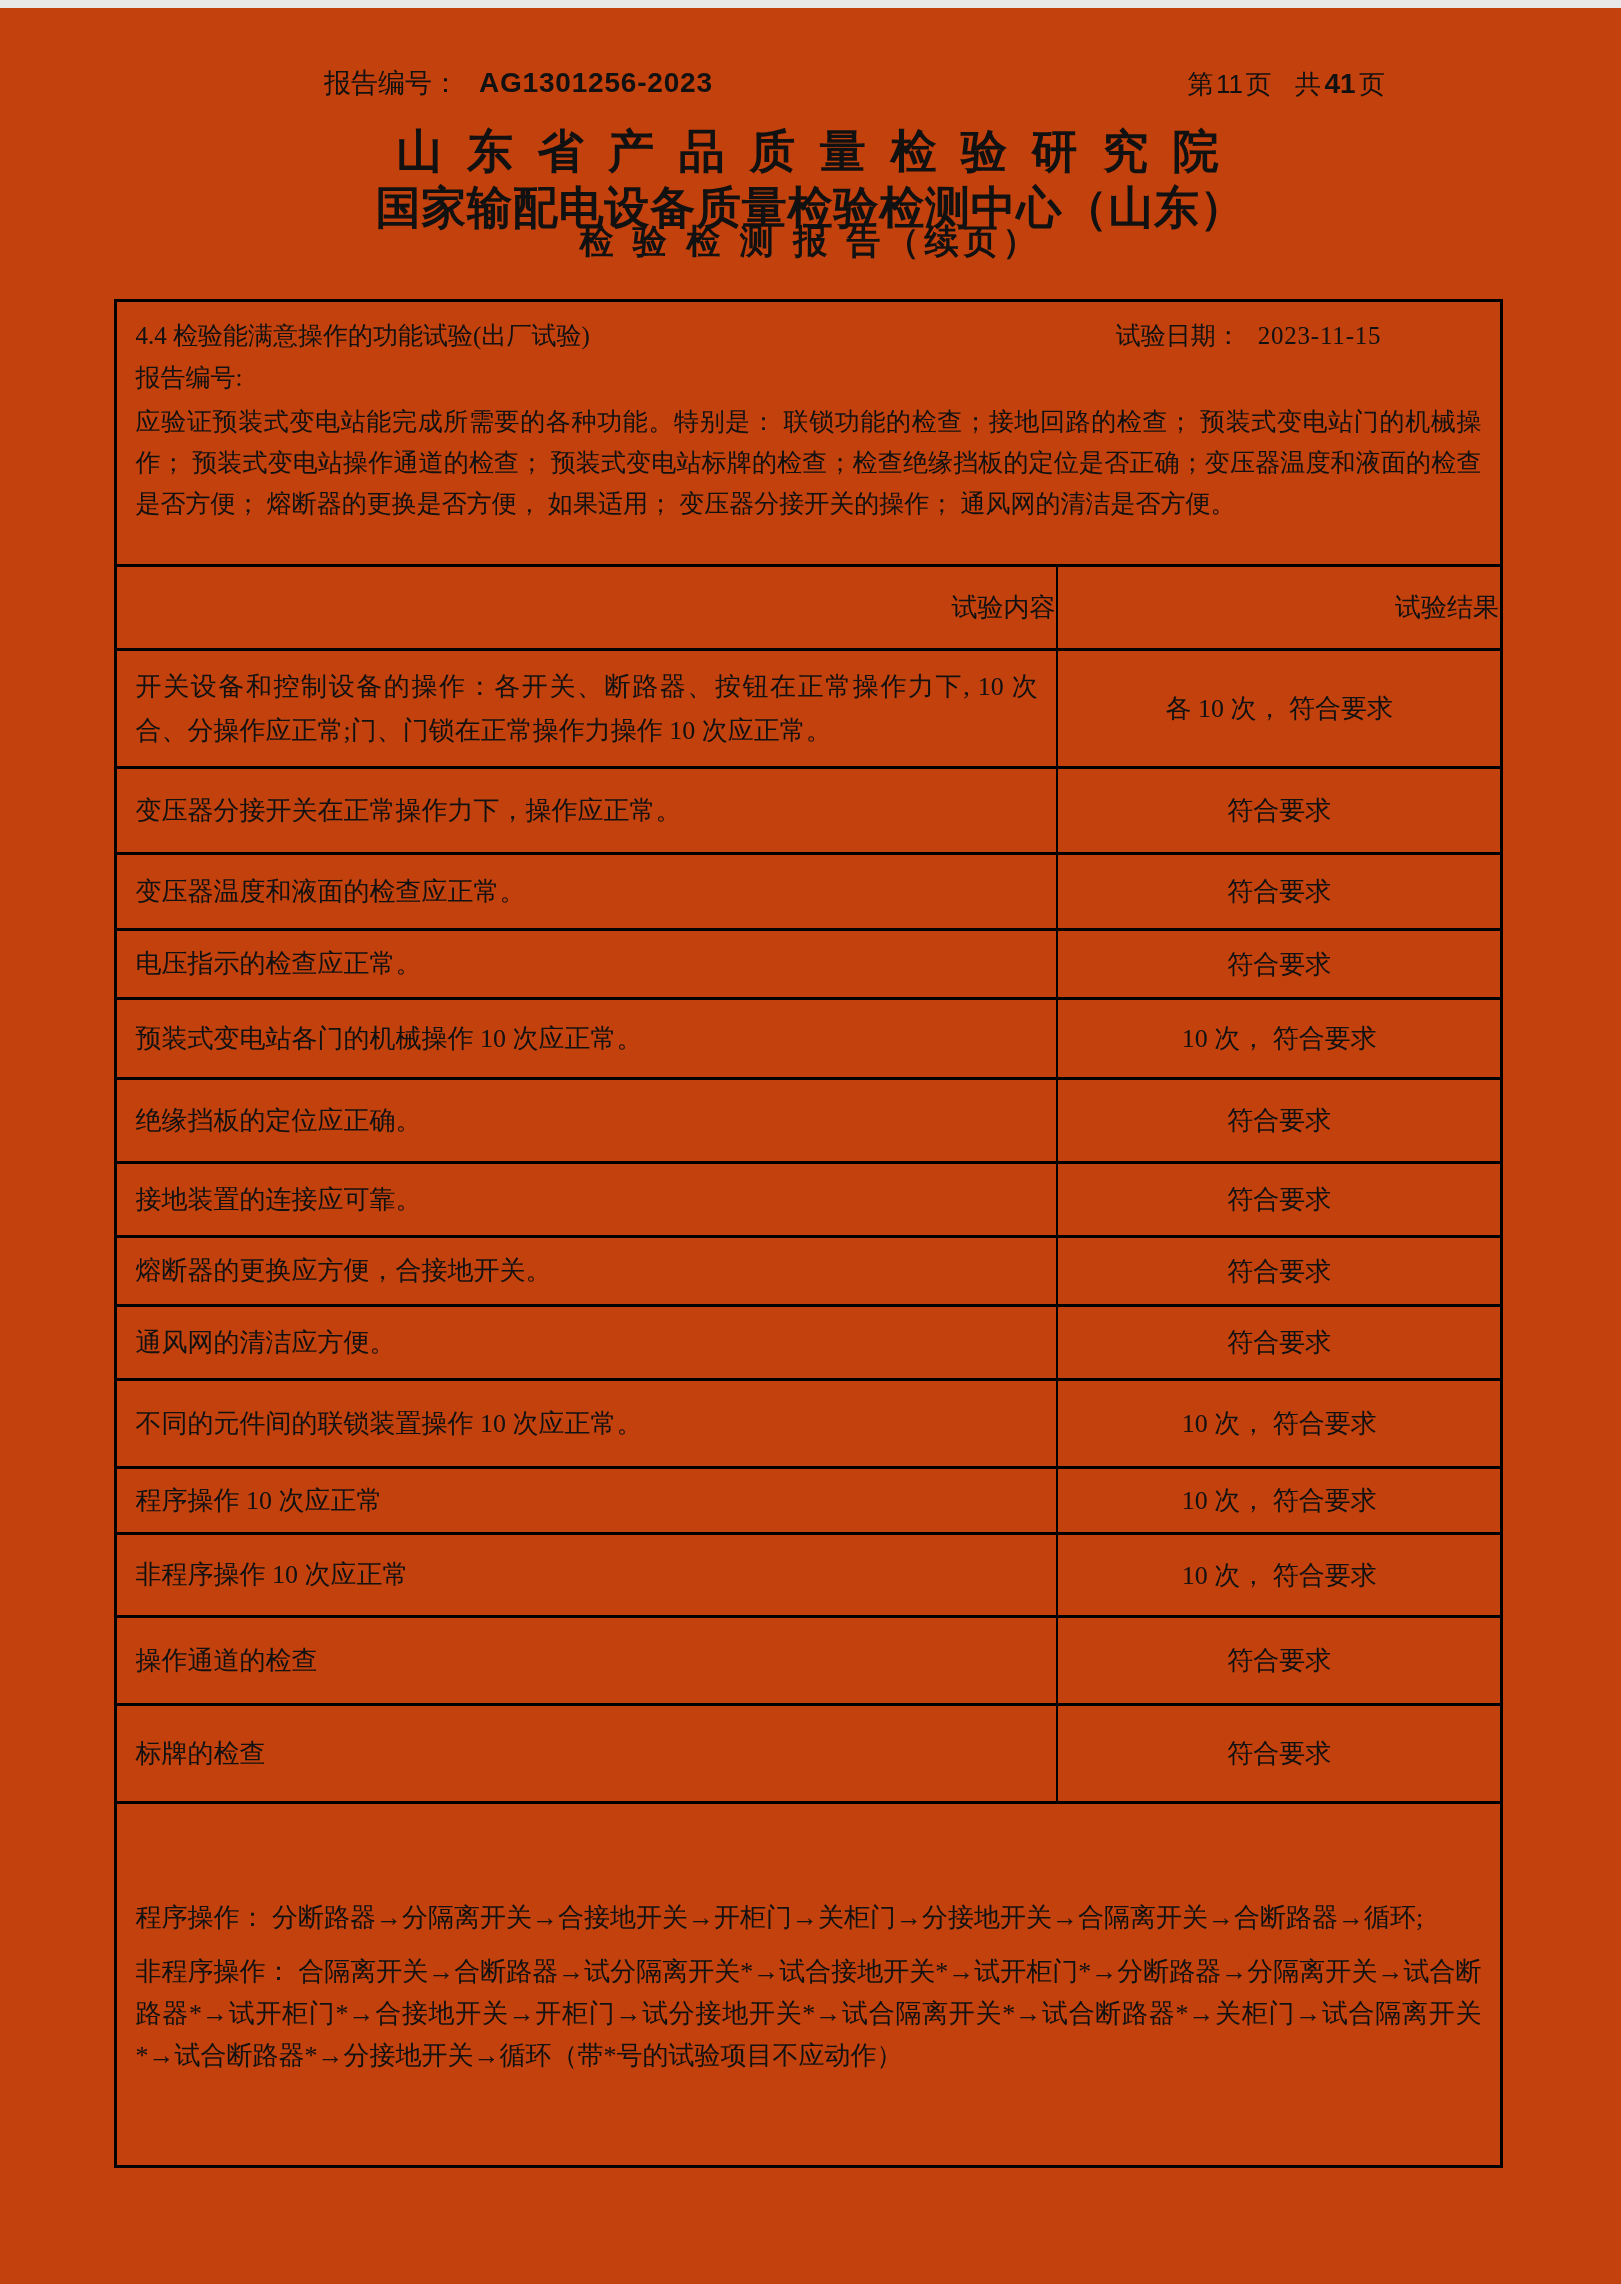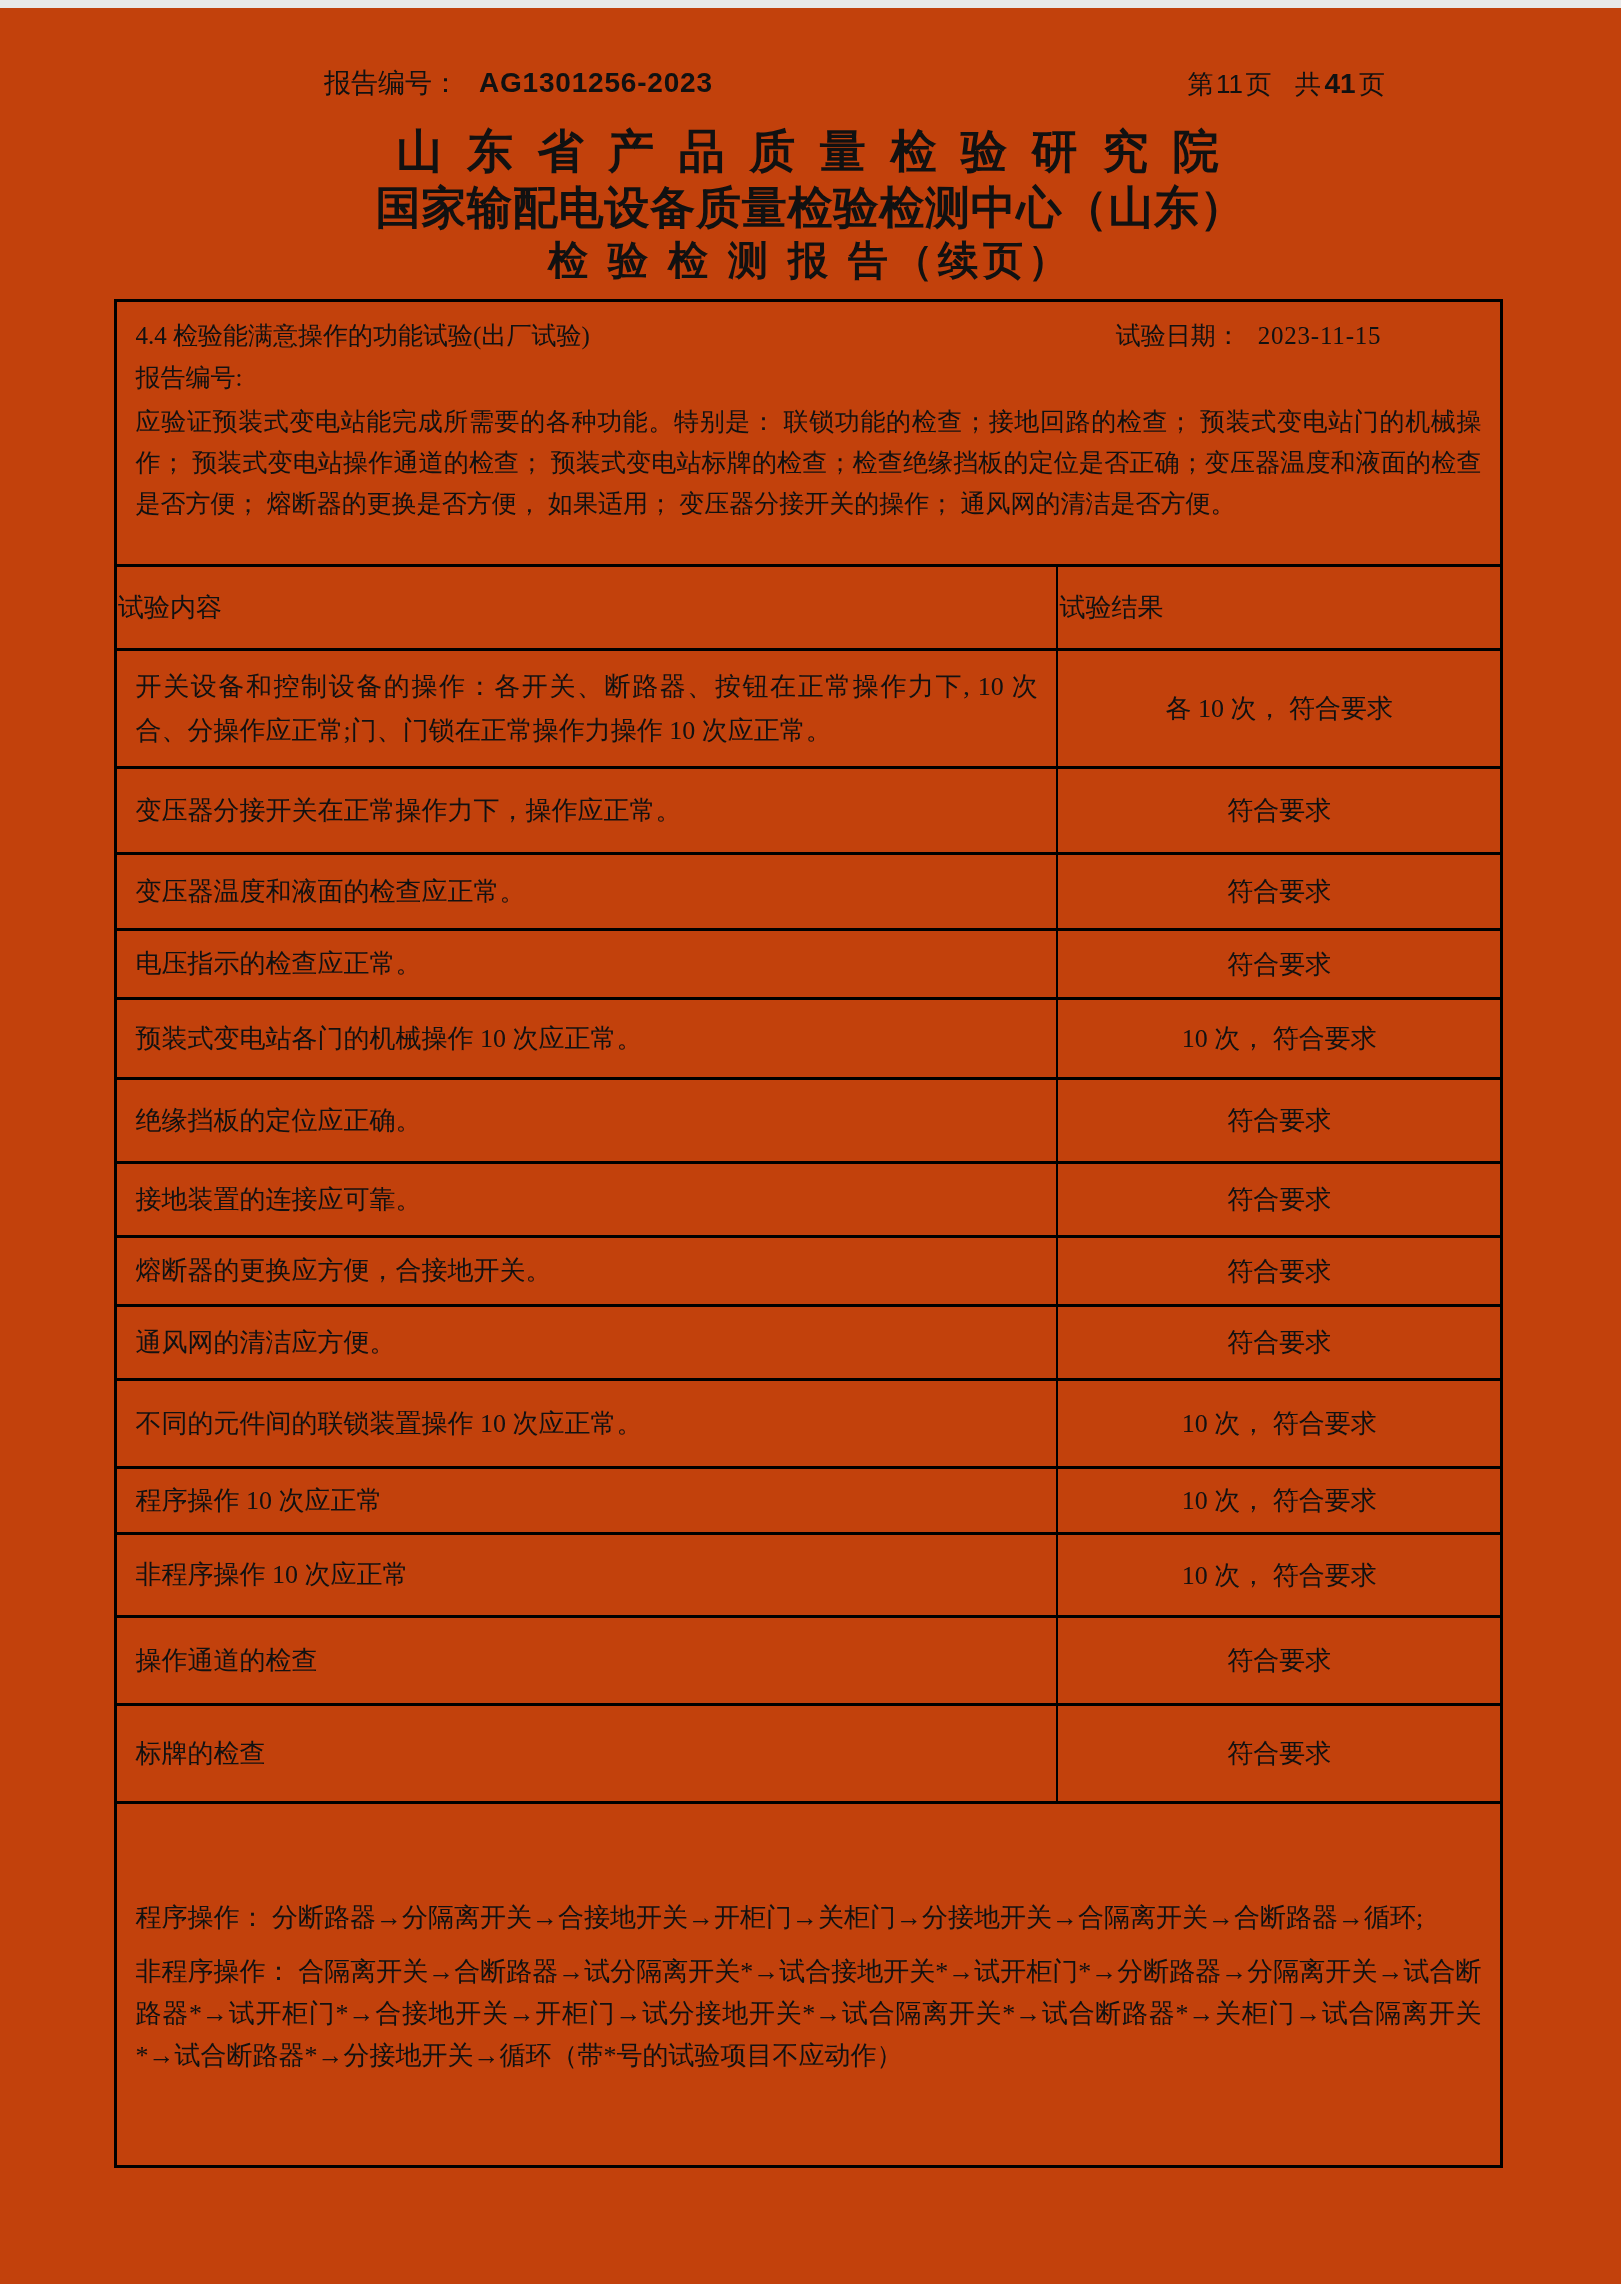--- a/index.html
+++ b/index.html
@@ -30,21 +30,21 @@
   .page-info .gap { display:inline-block; width:23.6px; }
   
   .title {
     position:absolute; left:0; width:100%;
     text-align:center;
     font-family:"Liberation Sans", sans-serif;
     font-weight:700; white-space:nowrap;
   }
   .title1 { top:113px; font-size:46px; letter-spacing:5.9px; }
   .title2 { top:170px; font-size:45px; letter-spacing:0.8px; }
-  .title3 { top:225px; font-size:40px; letter-spacing:5px;font-family:Liberation Serif, serif; }
+  .title3 { top:211px; font-size:34px; letter-spacing:5px; }
   
   .box {
     position:absolute; left:114px; top:291px;
     width:1389px; height:1869px;
     border:3.4px solid #000;
     box-sizing:border-box;
   }
   .intro {
     box-sizing:border-box;
     height:262px;
@@ -69,21 +69,21 @@
     border-top:3.4px solid #000;
     border-bottom:3.4px solid #000;
     border-left:2.5px solid #000;
     border-right:2.5px solid #000;
     font-weight:normal;
     vertical-align:middle;
   }
   .grid tr > *:first-child { border-left:none; }
   .grid tr > *:last-child  { border-right:none; }
   .grid tr.notes-row td { border-bottom:none; }
-  .grid th { text-align:left; }
+  .grid th { text-align:right; }
   .content-cell { text-align:justify; padding:3.4px 18.6px; line-height:44px; }
   .result-cell  { text-align:center; padding:0 8.4px; }
   .notes-cell {
     vertical-align:top;
     padding:17px 18.6px 0 18.6px;
     text-align:justify;
     line-height:42px;
   }
   .note { margin:0 0 11.8px 0; }
 </style>

